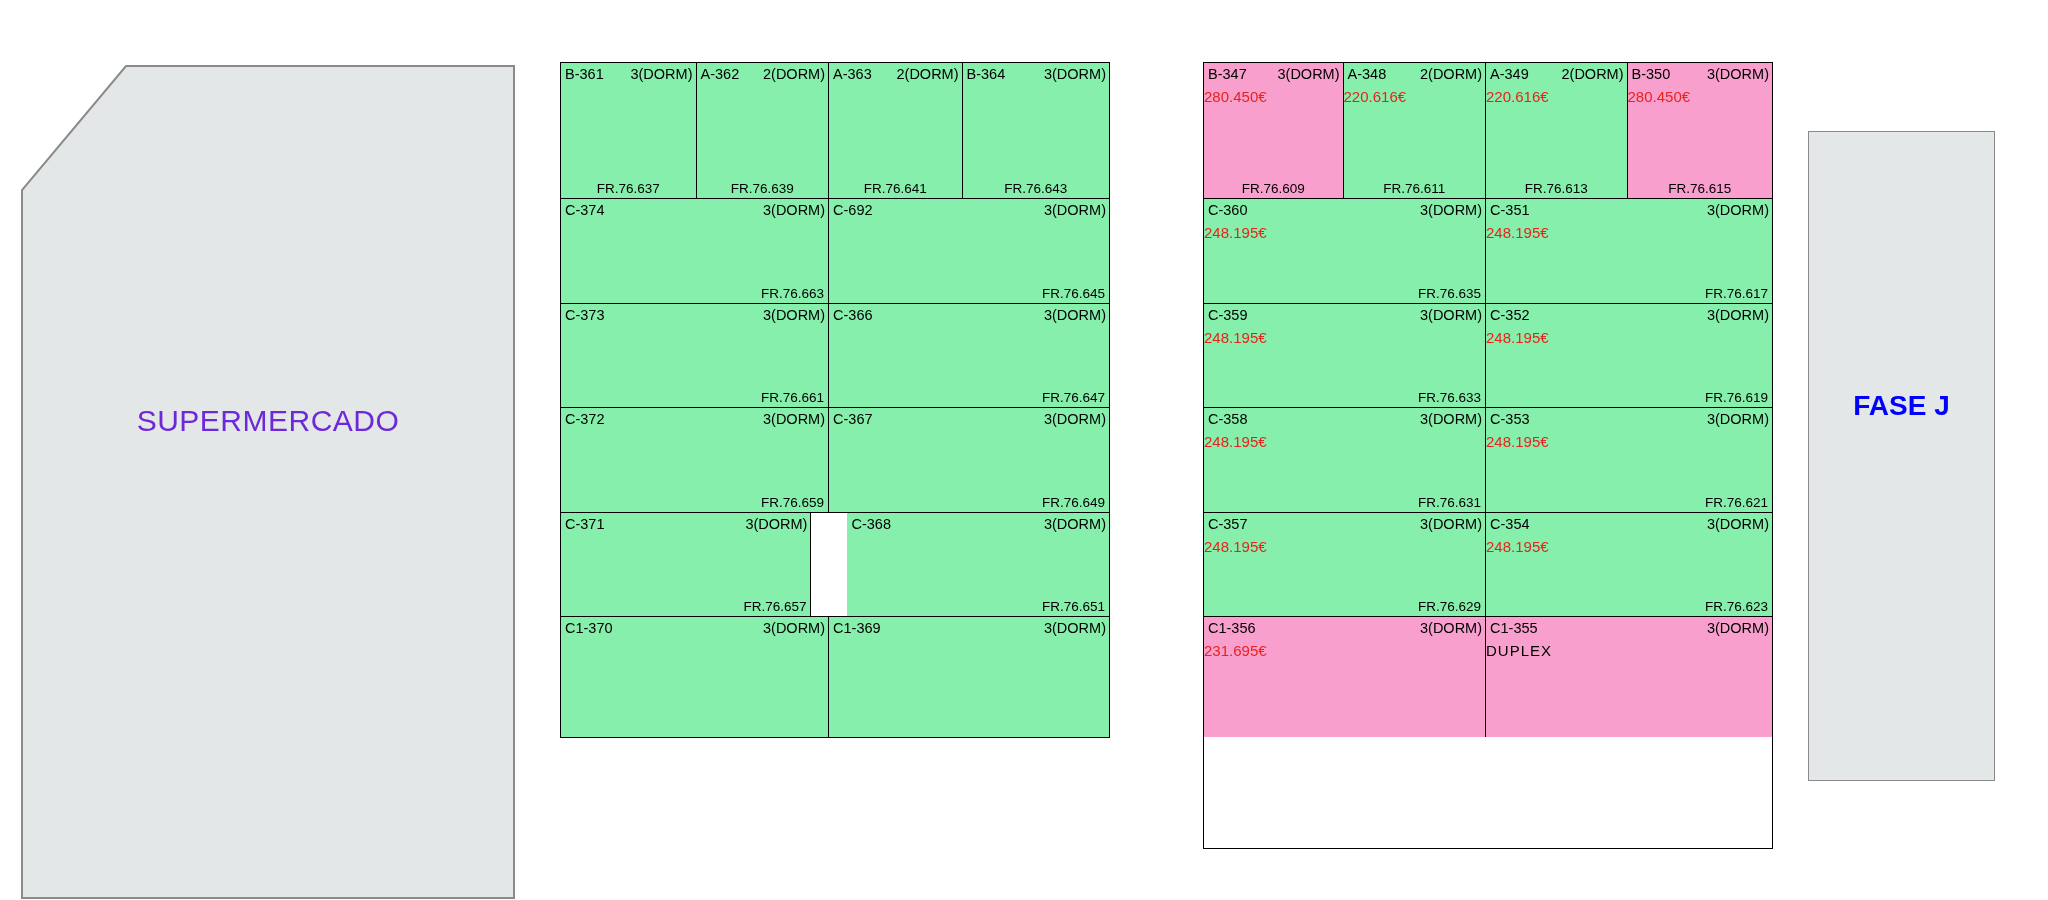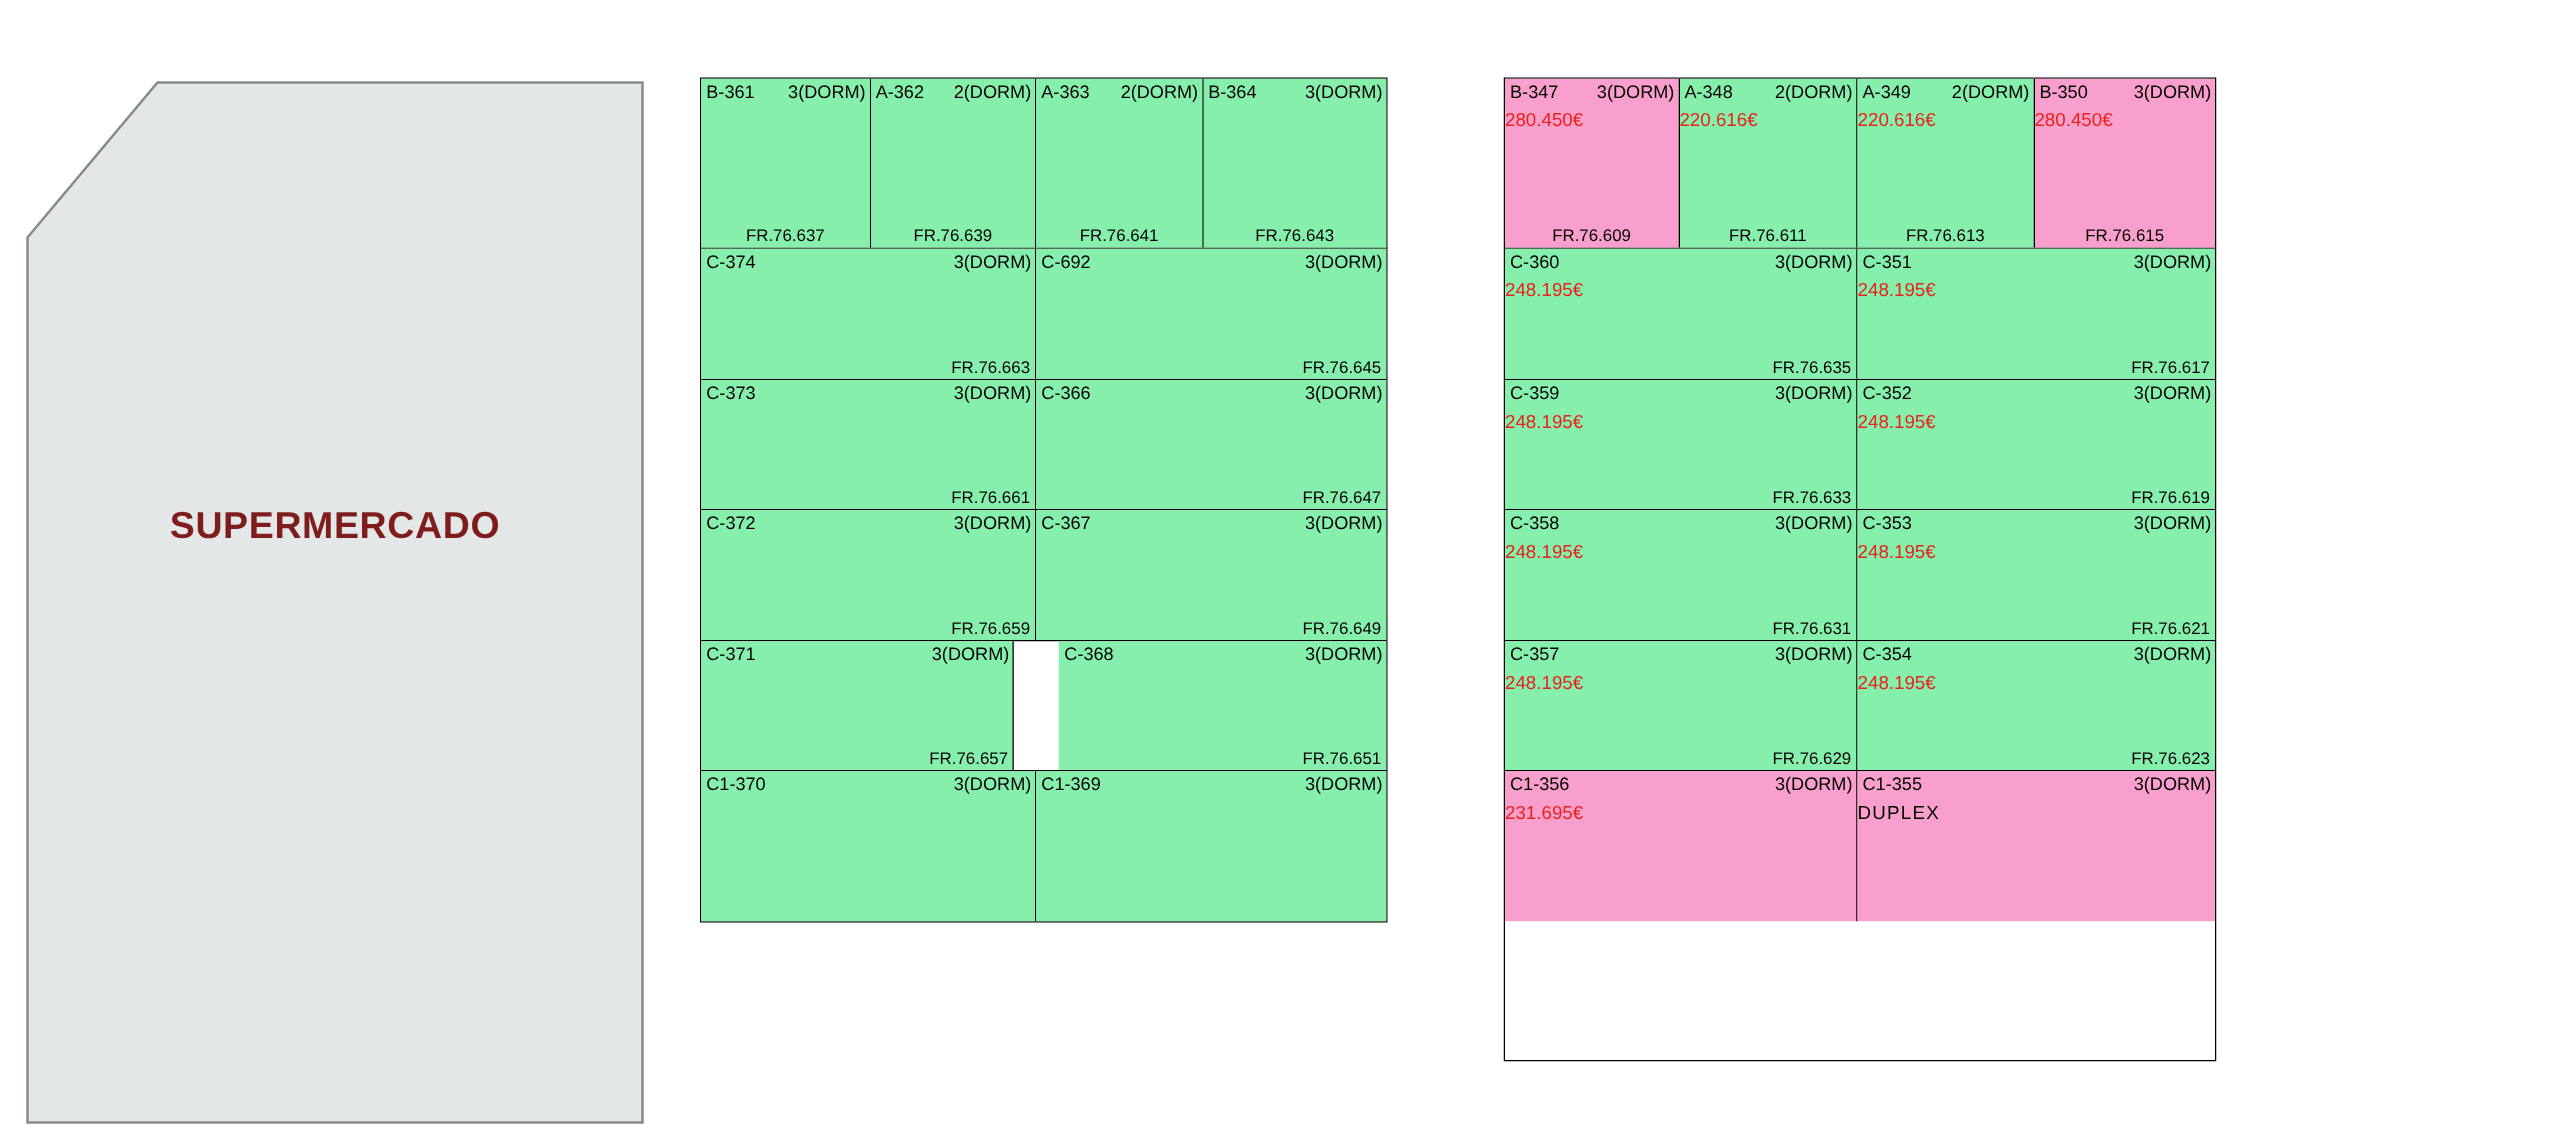--- a/index.html
+++ b/index.html
@@ -14,21 +14,21 @@
   .supermercado{
     position:absolute;left:18px;top:62px;width:500px;height:838px;
   }
   .supermercado svg{display:block;}
   .super-label{
     position:absolute;left:18px;top:62px;width:500px;height:838px;
     display:flex;align-items:center;justify-content:center;
     pointer-events:none;
   }
   .super-label span{
-    color:#7f1d1d;font-weight:bold;font-size:30px;letter-spacing:.5px;
+    color:#6d28d9;font-weight:normal;font-size:30px;letter-spacing:.5px;
     transform:translateY(-60px);
   }
 
   
   .fasej{
     position:absolute;left:1808px;top:131px;width:185px;height:648px;
     background:#e3e7e8;border:1.5px solid #8a8a8a;
     display:flex;align-items:center;justify-content:center;
   }
   .fasej span{color:#0000ff;font-weight:bold;font-size:28px;transform:translateY(-50px);}
@@ -59,20 +59,23 @@
 
   <div class="supermercado">
     <svg width="500" height="838" viewBox="0 0 500 838" xmlns="http://www.w3.org/2000/svg">
       <polygon points="108,4 496,4 496,836 4,836 4,128" fill="#e3e7e8" stroke="#8a8a8a" stroke-width="2"></polygon>
     </svg>
   </div>
   <div class="super-label">
     <span>SUPERMERCADO</span>
   </div>
 
+  <div class="fasej">
+    <span>FASE J</span>
+  </div>
 
   <div id="block-left" class="block" style="left:560px;top:62px;width:550px;height:676px;">
       <div class="row" style="height: 136px;">
         <div class="cell white" style="width: 136px;">
           <div class="c-code">B-361</div>
           <div class="c-dorm">3(DORM)</div>
           <div class="c-fr ctr">FR.76.637</div>
         </div>
         <div class="cell white" style="width: 133px;">
           <div class="c-code">A-362</div>

